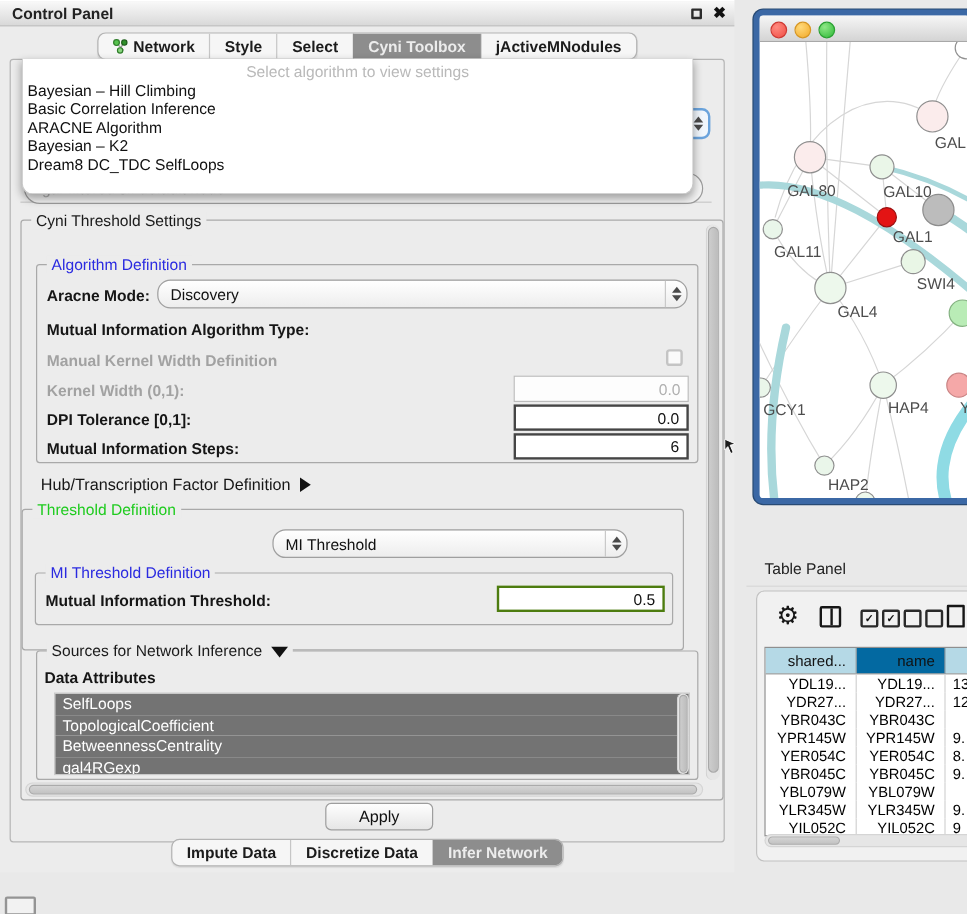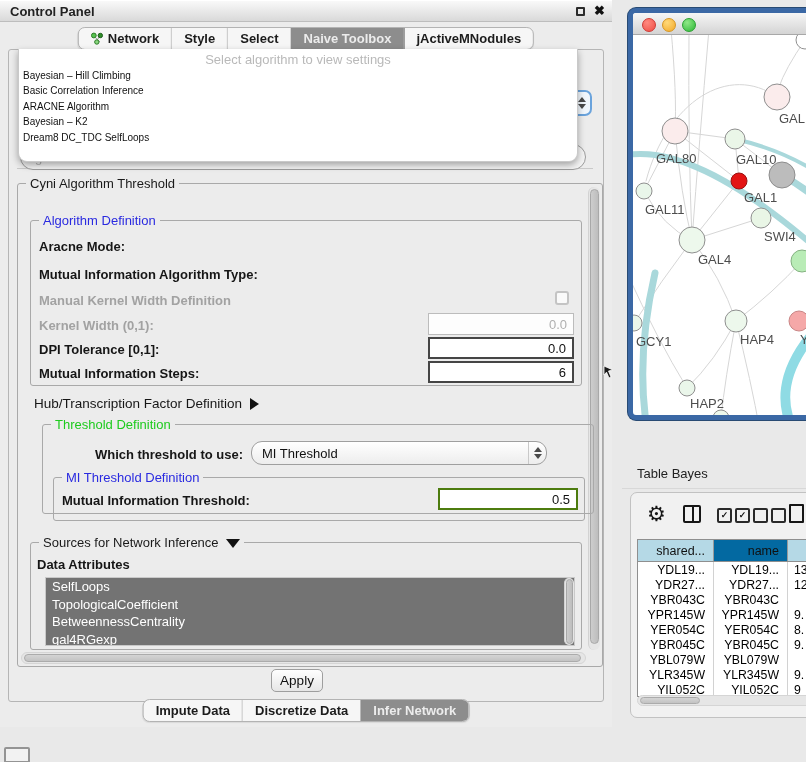--- a/index.html
+++ b/index.html
@@ -23,21 +23,21 @@
   .tab.sel{background:#8d8d8d;color:#ececec;border-left-color:#8d8d8d}
   .tab.sel + .tab{border-left-color:#8d8d8d}
 
   .pane{left:8px;top:49px;width:596px;height:653px;border:1px solid #b5b5b5;border-radius:3px;background:#ececec}
 
   
   .ddrop{left:18px;top:49px;width:560px;height:113px;background:#fff;border:1px solid #c9c9c9;border-top:none;
          border-radius:0 0 9px 9px;box-shadow:0 3px 7px rgba(0,0,0,.33);z-index:40}
   .dd-ph{left:0;right:0;top:3px;text-align:center;font-size:13px;color:#b9b9b9}
   .dd-items{left:2px;top:19px;right:2px}
-  .mitem{height:15.4px;font-size:10px;line-height:15.4px;color:#101010;padding-left:2px;white-space:nowrap}
+  .mitem{height:15.4px;font-size:13px;line-height:15.4px;color:#101010;padding-left:2px;white-space:nowrap}
   .mitem.sel{font-weight:400}
 
   
   .frag-combo{left:20px;top:144px;width:566px;height:26px;border:1px solid #9c9c9c;border-radius:13px;
               background:#f3f3f3;z-index:5;overflow:hidden}
   .frag-combo .txt{left:14px;top:5px;font-size:13px;color:#b3b3b3}
   .frag-blue{left:552px;top:90px;width:40px;height:26px;border:2px solid #6aa3dc;border-radius:7px;
              background:#f0f6fc;z-index:5}
   .hidden-line{left:16px;top:174px;width:574px;height:1px;background:#c9c9c9;z-index:2}
 
@@ -129,46 +129,53 @@
         </svg>
         <span>Network</span>
       </span>
       <span class="tab">
         <span>Style</span>
       </span>
       <span class="tab">
         <span>Select</span>
       </span>
       <span class="tab sel">
-        <span>Naive Toolbox</span>
+        <span>Cyni Toolbox</span>
       </span>
       <span class="tab">
         <span>jActiveMNodules</span>
       </span>
     </div>
 
   <div class="abs pane">
 
     <div class="abs hidden-line" style="left:8px;top:118px;width:576px"></div>
 
     <div class="abs group" style="left:8px;top:133px;width:586px;height:484px;">
-      <span class="gtitle t-black">Cyni Algorithm Threshold</span>
+      <span class="gtitle t-black">Cyni Threshold Settings</span>
 
       <div class="abs vscroll" style="right:2px;top:3px;bottom:16px;width:12px">
         <div class="vthumb" style="top:2px;bottom:6px"></div>
       </div>
 
       <div class="abs hscroll" style="left:3px;right:16px;bottom:2px;height:12px">
         <div class="hthumb" style="left:2px;right:4px"></div>
       </div>
 
       <div class="abs group" style="left:12px;top:36px;width:552px;height:166px">
         <span class="gtitle t-blue">Algorithm Definition</span>
 
         <span class="abs blabel" style="left:8px;top:18px">Aracne Mode:</span>
+        <div class="abs combo" style="left:100px;top:12px;width:442px">
+          <span>Discovery</span>
+          <span class="spin">
+              <i class="up"></i>
+              <i class="dn"></i>
+            </span>
+        </div>
 
         <span class="abs blabel" style="left:8px;top:46px">Mutual Information Algorithm Type:</span>
 
         <span class="abs glabel" style="left:8px;top:72px">Manual Kernel Width Definition</span>
         <span class="abs cbx" style="left:524px;top:70px"></span>
 
         <span class="abs glabel" style="left:8px;top:97px">Kernel Width (0,1):</span>
         <div class="abs field dim" style="left:397px;top:92px;width:146px">0.0</div>
 
         <span class="abs blabel" style="left:8px;top:121px">DPI Tolerance [0,1]:</span>
@@ -176,24 +183,23 @@
 
         <span class="abs blabel" style="left:8px;top:145px">Mutual Information Steps:</span>
         <div class="abs field" style="left:397px;top:140px;width:146px">6</div>
       </div>
 
       <div class="abs" style="left:16px;top:212px;display:flex;align-items:center;gap:8px">
         <span style="font-size:13.5px;color:#161616">Hub/Transcription Factor Definition</span>
         <span style="width:0;height:0;border-top:6px solid transparent;border-bottom:6px solid transparent;border-left:9px solid #111;display:inline-block"></span>
       </div>
 
-      <div class="abs group" style="left:24px;top:240px;width:552px;height:90px">
+      <div class="abs group" style="left:0;top:240px;width:552px;height:118px">
         <span class="gtitle t-green">Threshold Definition</span>
 
-        <span class="abs blabel" style="left:8px;top:22px;width:192px;text-align:right">Which threshold to use:</span>
         <div class="abs combo" style="left:208px;top:16px;width:296px">
           <span>MI Threshold</span>
           <span class="spin">
               <i class="up"></i>
               <i class="dn"></i>
             </span>
         </div>
 
         <div class="abs group" style="left:10px;top:52px;width:532px;height:44px">
           <span class="gtitle t-blue">MI Threshold Definition</span>
@@ -214,21 +220,21 @@
             <div class="litem">TopologicalCoefficient</div>
             <div class="litem">BetweennessCentrality</div>
             <div class="litem">gal4RGexp</div>
           </div>
         <div class="abs vscroll" style="right:7px;top:35px;bottom:4px;width:10px">
           <div class="vthumb" style="top:1px;bottom:1px"></div>
         </div>
       </div>
     </div>
 
-    <div class="abs applybtn" style="left:262px;top:619px;width:52px;height:23px">Apply</div>
+    <div class="abs applybtn" style="left:262px;top:619px;width:90px;height:23px">Apply</div>
   </div>
 
   <div class="abs frag-blue">
     <span class="spin" style="float:right;height:100%">
         <i class="up"></i>
         <i class="dn"></i>
       </span>
   </div>
   <div class="abs frag-combo">
     <span class="abs txt">gal-filtered sif default node</span>
@@ -312,21 +318,21 @@
       <text x="12" y="179" font-size="13" fill="#4d4d4d" font-family="&quot;Liberation Sans&quot;, sans-serif">GAL11</text>
       <text x="131" y="206" font-size="13" fill="#4d4d4d" font-family="&quot;Liberation Sans&quot;, sans-serif">SWI4</text>
       <text x="65" y="229" font-size="13" fill="#4d4d4d" font-family="&quot;Liberation Sans&quot;, sans-serif">GAL4</text>
       <text x="3" y="311" font-size="13" fill="#4d4d4d" font-family="&quot;Liberation Sans&quot;, sans-serif">GCY1</text>
       <text x="107" y="309" font-size="13" fill="#4d4d4d" font-family="&quot;Liberation Sans&quot;, sans-serif">HAP4</text>
       <text x="167" y="309" font-size="13" fill="#4d4d4d" font-family="&quot;Liberation Sans&quot;, sans-serif">Y</text>
       <text x="57" y="373" font-size="13" fill="#4d4d4d" font-family="&quot;Liberation Sans&quot;, sans-serif">HAP2</text>
     </svg>
 </div>
 
-<span class="abs tp-title">Table Bayes</span>
+<span class="abs tp-title">Table Panel</span>
 <div class="abs tp-underline"></div>
 
 <div class="abs tpanel">
   <div class="abs" style="left:16px;top:10px"><span class="gear">⚙</span></div>
   <div class="abs colsic" style="left:52px;top:12px"></div>
   <div class="abs ckpair" style="left:86px;top:15px">
     <span class="ck">✓</span>
       <span class="ck">✓</span>
   </div>
   <div class="abs ckpair" style="left:122px;top:15px">

